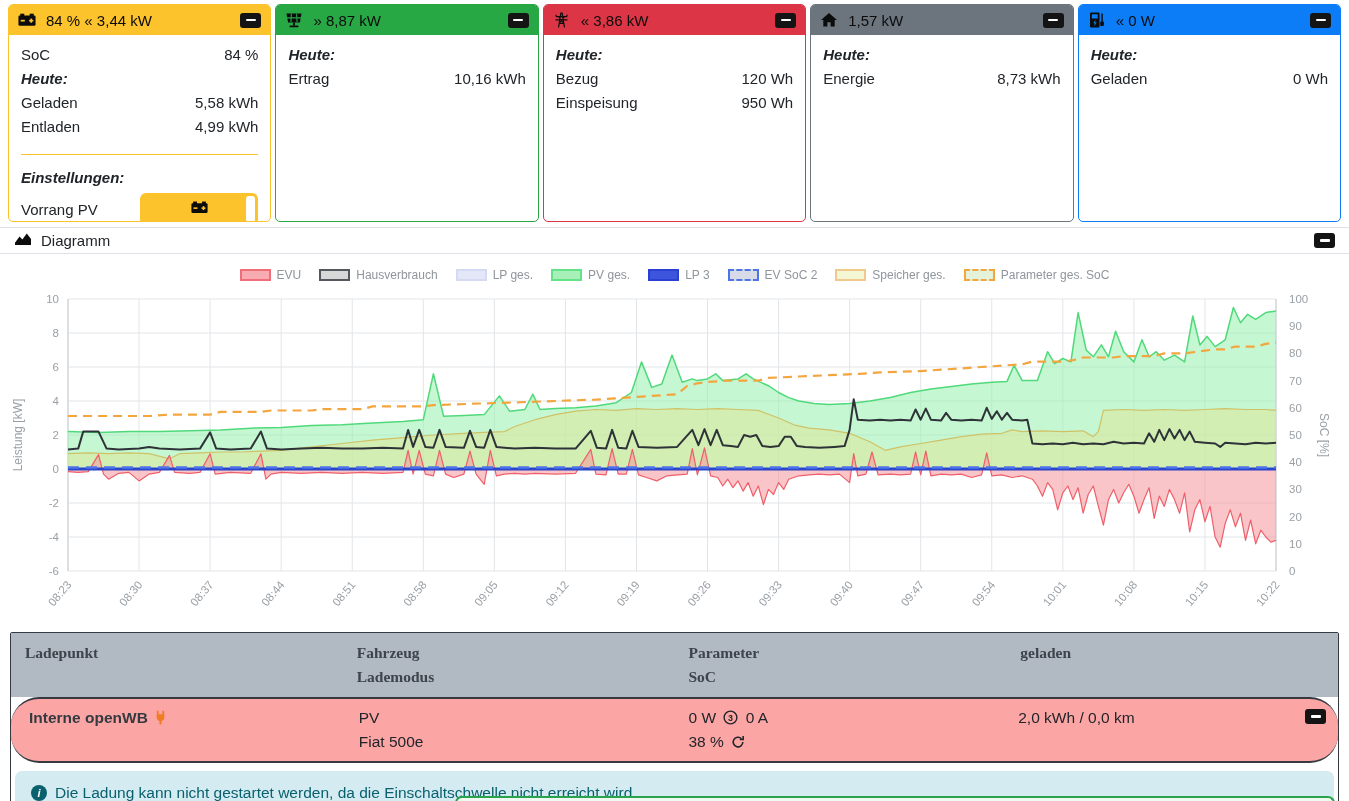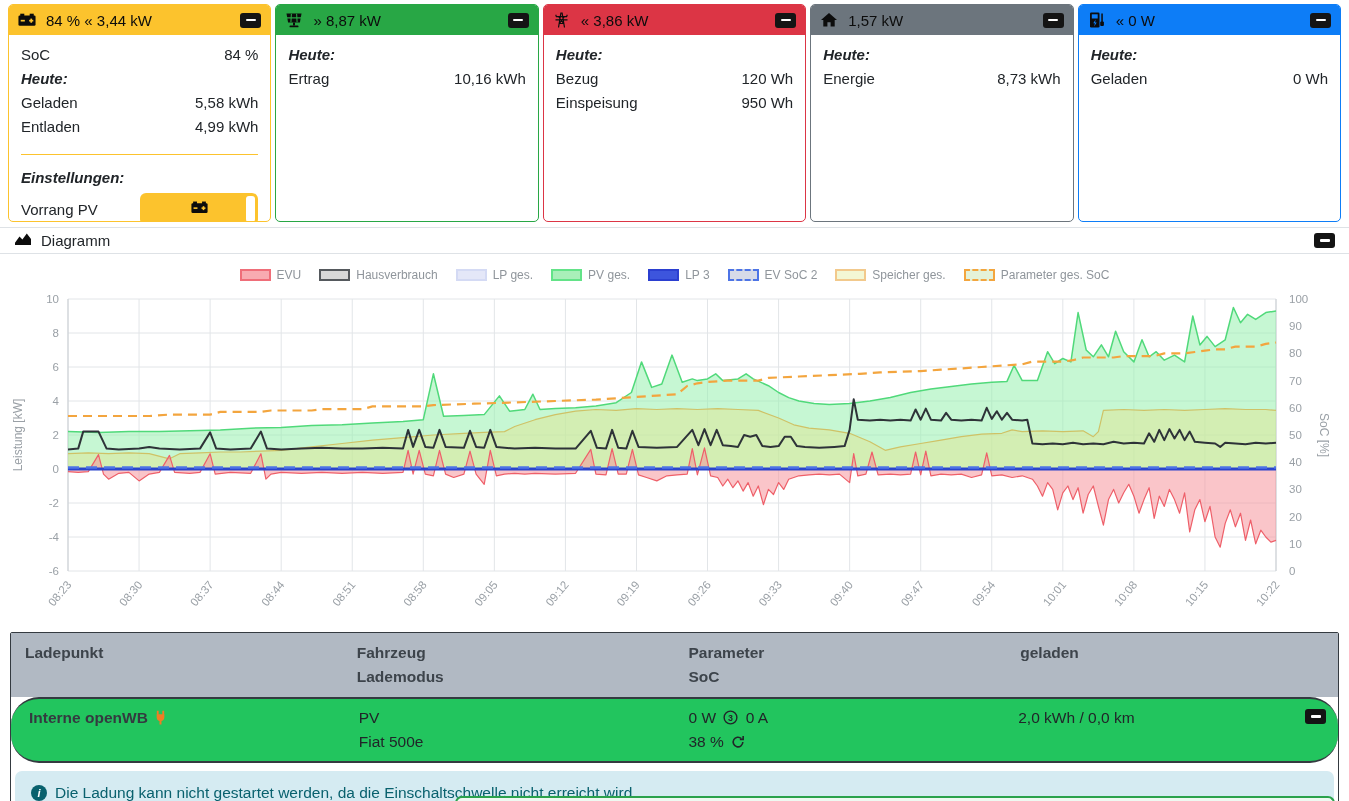--- a/index.html
+++ b/index.html
@@ -42,23 +42,23 @@
                   align-items:center; }
   .legend-item { display:inline-flex; align-items:center; gap:6px; cursor:pointer; }
   .swatch { width:31px; height:12px; border:2px solid; display:inline-block; }
   text.tick { font-size:11.5px; fill:#9aa0a6; font-family:"Liberation Sans",sans-serif; }
   text.axis-title { font-size:12px; fill:#9aa0a6; font-family:"Liberation Sans",sans-serif; }
 
   
   .cp-card { margin:6px 10px 0 10px; border:1px solid #343a40; border-radius:2px;
              position:relative; height:173px; overflow:hidden; background:#fff; }
   .cp-header { display:grid; grid-template-columns:repeat(4,1fr); background:#b1b9c3;
-               padding:8px 0 8px 0; font-weight:bold; color:#3d444b; font-size:15.5px; }
+               padding:8px 0 8px 0; font-weight:bold; color:#3d444b; font-size:15.5px;font-family:Liberation Serif, serif; }
   .cp-header .cell, .cp-row .cell { padding:0 8px 0 14px; line-height:24px; }
-  .cp-row { display:grid; grid-template-columns:repeat(4,1fr); background:#22c55e;
+  .cp-row { display:grid; grid-template-columns:repeat(4,1fr); background:#fca5a5;
             border-top:2px solid #343a40; border-bottom:2px solid #343a40;
             padding:7px 4px; font-size:15.5px; position:relative; cursor:pointer;border-radius:28px; }
   .cp-row .name { font-weight:bold; color:#343a40; }
   .cp-row .row-collapse { position:absolute; right:12px; top:10px; }
   .inline-ico { display:inline-flex; vertical-align:-2px; margin:0 3px; }
   .alert-info { margin:8px 4px 0 4px; background:#d5ebf2; color:#09616e; border-radius:7px;
                 padding:13px 16px; font-size:15.5px; display:flex; gap:8px; align-items:center; }
   .info-badge { width:16px; height:16px; border-radius:50%; background:#09616e; color:#fff;
                 font-size:11px; font-weight:bold; font-style:italic;
                 display:inline-flex; align-items:center; justify-content:center; flex:none; }

